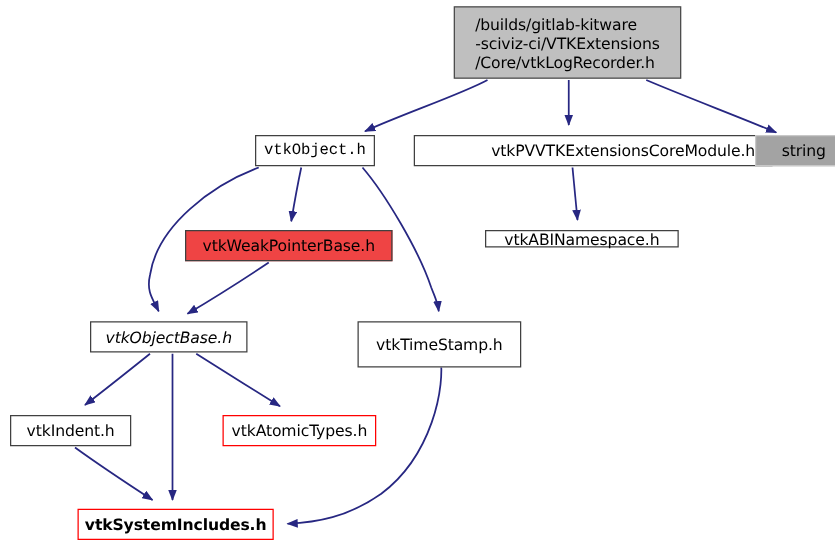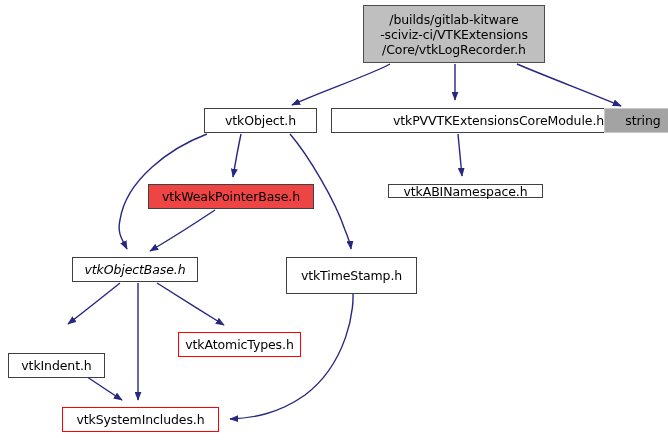--- a/index.html
+++ b/index.html
@@ -21,21 +21,20 @@
     top: 0;
     width: 668px;
     height: 440px;
   }
   .node {
     position: absolute;
     box-sizing: border-box;
     display: flex;
     align-items: center;
     justify-content: center;
-    text-align: center;
     background: #ffffff;
     border: 1px solid #404040;
     color: #000000;
     font-family: "DejaVu Sans", sans-serif;
     font-size: 12.5px;
     line-height: 15px;
     white-space: pre-line;
     letter-spacing: -0.1px;
     z-index: 5;
   }
@@ -73,24 +72,24 @@
         <path d="M 157,283 C 176,295 203,312 224,325" fill="none" stroke="#272782" stroke-width="1.4" marker-end="url(#arrowhead)"></path>
         <path d="M 138,283 L 138,400" fill="none" stroke="#272782" stroke-width="1.4" marker-end="url(#arrowhead)"></path>
         <path d="M 60,358 C 78,371 102,387 122,400" fill="none" stroke="#272782" stroke-width="1.4" marker-end="url(#arrowhead)"></path>
         <path d="M 352,283 C 357,310 345,365 305,395 C 278,414 253,418 230,419" fill="none" stroke="#272782" stroke-width="1.4" marker-end="url(#arrowhead)"></path>
       </g>
   </svg>
   <div id="nodes-group">
       <div class="node root" style="left: 363px; top: 5px; width: 182px; height: 58px; background: rgb(191, 191, 191); border-color: rgb(77, 77, 77);"><span>/builds/gitlab-kitware
 -sciviz-ci/VTKExtensions
 /Core/vtkLogRecorder.h</span></div>
-      <div class="node" style="left: 204px; top: 108px; width: 113px; height: 25px; background: rgb(255, 255, 255); border-color: rgb(64, 64, 64);"><span>vtkObject.h</span></div>
+      <div class="node" style="left: 204px; top: 108px; width: 96px; height: 25px; background: rgb(255, 255, 255); border-color: rgb(64, 64, 64); font-family: Liberation Mono, monospace;"><span>vtkObject.h</span></div>
       <div class="node" style="left: 331px; top: 108px; width: 287px; height: 25px; background: rgb(255, 255, 255); border-color: rgb(64, 64, 64); padding-left: 48px;"><span>vtkPVVTKExtensionsCoreModule.h</span></div>
       <div class="node ghost" style="left: 604px; top: 108px; width: 78px; height: 25px; background: #a3a3a3; border-color: rgb(200, 200, 200);"><span>string</span></div>
       <div class="node" style="left: 148px; top: 184px; width: 166px; height: 25px; background: #ef4444; border-color: rgb(64, 64, 64);"><span>vtkWeakPointerBase.h</span></div>
       <div class="node" style="left: 388px; top: 184px; width: 155px; height: 14px; background: rgb(255, 255, 255); border-color: rgb(64, 64, 64);"><span>vtkABINamespace.h</span></div>
       <div class="node" style="left: 72px; top: 257px; width: 126px; height: 25px; background: rgb(255, 255, 255); border-color: rgb(64, 64, 64); font-style: italic;"><span>vtkObjectBase.h</span></div>
       <div class="node" style="left: 286px; top: 257px; width: 131px; height: 37px; background: rgb(255, 255, 255); border-color: rgb(64, 64, 64);"><span>vtkTimeStamp.h</span></div>
-      <div class="node" style="left: 8px; top: 332px; width: 97px; height: 25px; background: rgb(255, 255, 255); border-color: rgb(64, 64, 64); margin-top: 21px;"><span>vtkIndent.h</span></div>
+      <div class="node" style="left: 8px; top: 332px; width: 97px; height: 25px; background: rgb(255, 255, 255); border-color: rgb(64, 64, 64);"><span>vtkIndent.h</span></div>
       <div class="node red" style="left: 178px; top: 332px; width: 123px; height: 25px; background: rgb(255, 255, 255); border-color: rgb(255, 0, 0);"><span>vtkAtomicTypes.h</span></div>
-      <div class="node red" style="left: 62px; top: 407px; width: 157px; height: 25px; background: rgb(255, 255, 255); border-color: rgb(255, 0, 0);"><span>vtkSystemIncludes.h</span></div>
+      <div class="node red" style="left: 62px; top: 407px; width: 157px; height: 25px; background: rgb(255, 255, 255); border-color: rgb(255, 0, 0); font-weight: bold;"><span>vtkSystemIncludes.h</span></div>
     </div>
 </div>
 
 </body></html>

